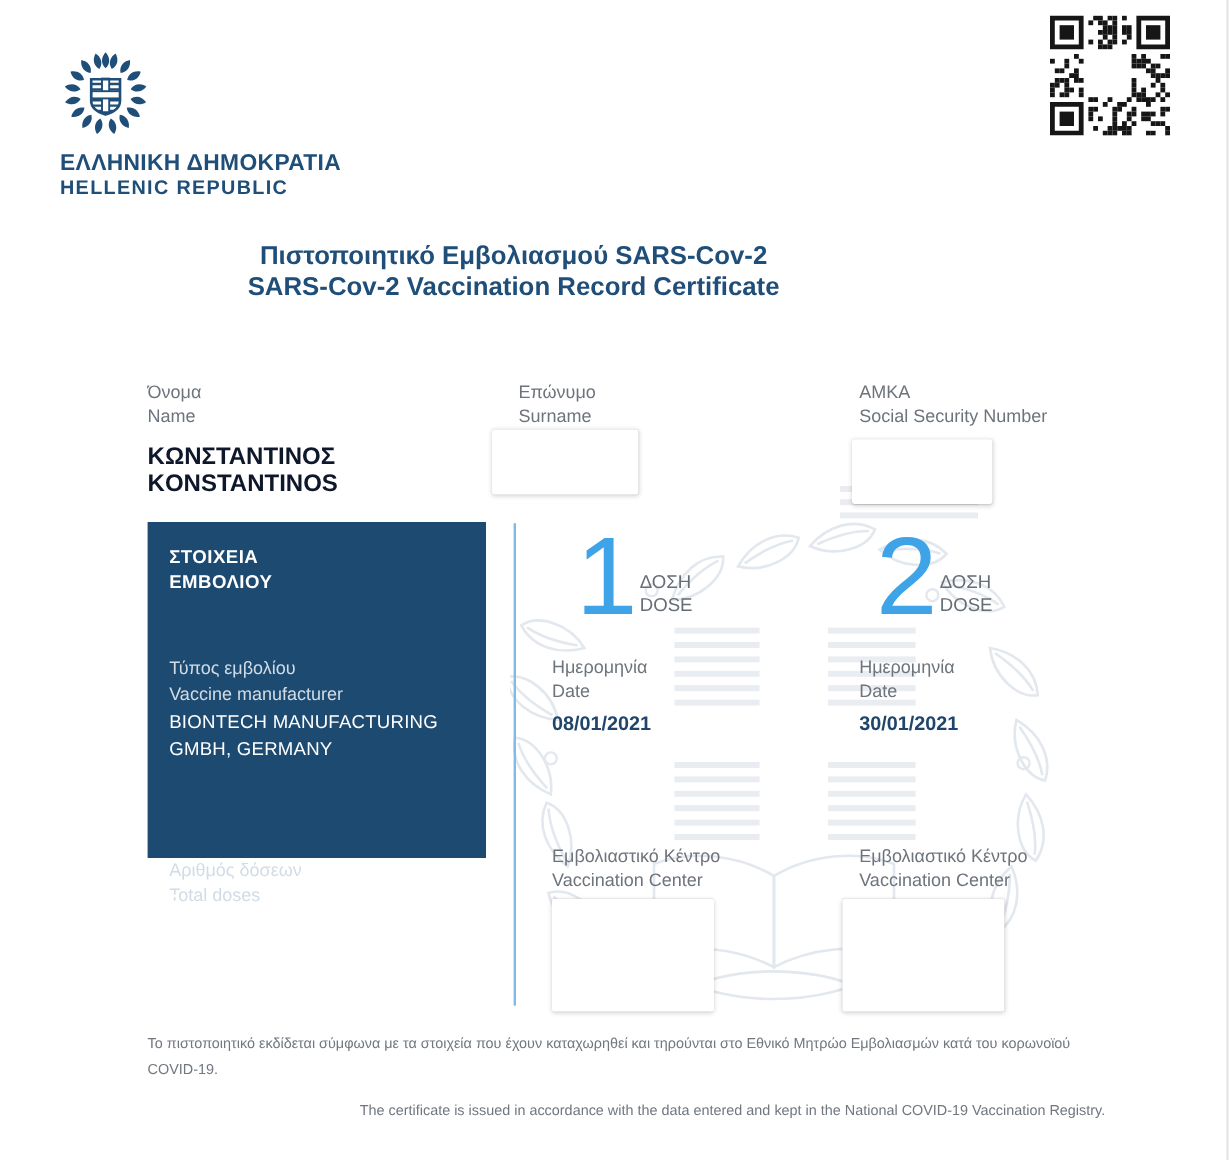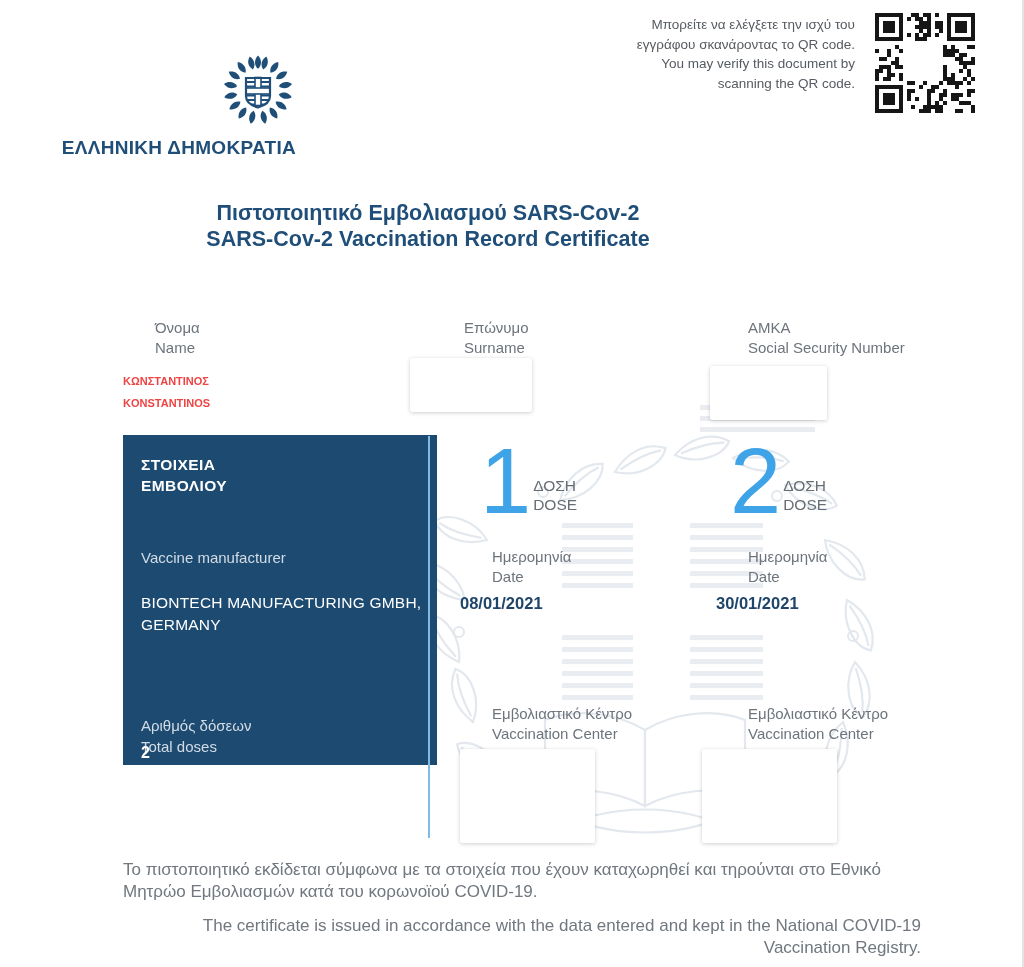--- a/index.html
+++ b/index.html
@@ -3,47 +3,47 @@
 <meta charset="utf-8">
 <style>
   html,body{margin:0;padding:0;background:#fff;}
   .page{
     position:relative;width:1024px;height:967px;background:#fff;overflow:hidden;
     font-family:"Liberation Sans","DejaVu Sans",sans-serif;
   }
   .edge{position:absolute;right:0;top:0;width:2px;height:100%;background:#e4e4e4;}
 
   
-  .logo-block{position:absolute;left:50px;top:52px;width:246px;text-align:right;}
+  .logo-block{position:absolute;left:50px;top:40px;width:246px;text-align:left;}
   .rep-el{margin-top:5px;font-size:19px;font-weight:bold;letter-spacing:.3px;color:#1f4e79;}
   .rep-en{font-size:16.5px;font-weight:bold;letter-spacing:1.1px;color:#1f4e79;}
   .qr-note{position:absolute;right:169px;top:15px;width:360px;text-align:right;
     font-size:13.5px;line-height:19.5px;color:#565b61;}
   .qr-svg{position:absolute;left:875px;top:13px;}
 
   
   .title{position:absolute;left:0;top:201px;width:856px;text-align:center;
     color:#1f4e79;font-weight:bold;font-size:21.5px;line-height:25.5px;}
 
   
   .f-label span{display:block;}
-  .f-label{font-size:15px;line-height:20px;color:#6d747c;margin-left:32px;}
+  .f-label{font-size:15px;line-height:20px;color:#6d747c;}
   .field{position:absolute;top:318px;}
   .fld-name{left:123px;}
   .fld-surname{left:432px;}
   .fld-amka{left:716px;}
-  .name-value{margin-top:12px;font-weight:bold;color:#ef4444;font-size:11px;line-height:22px;}
+  .name-value{margin-top:12px;font-weight:bold;color:#0f172a;font-size:20px;line-height:22px;}
   .name-value span{display:block;}
   .blank-box{position:absolute;background:#fff;border-radius:2px;
     box-shadow:0 1px 4px rgba(0,0,0,.18),0 0 1px rgba(0,0,0,.08);}
   .box-surname{left:410px;top:358px;width:122px;height:54px;}
   .box-amka{left:710px;top:366px;width:117px;height:54px;}
 
   
-  .panel{position:absolute;left:123px;top:435px;width:282px;height:330px;background:#1d4a70;color:#fff;padding-left:32px;}
+  .panel{position:absolute;left:123px;top:435px;width:282px;height:280px;background:#1d4a70;color:#fff;}
   .panel > div{position:absolute;left:18px;right:14px;}
   .p-title{top:19px;font-size:15.5px;font-weight:bold;line-height:21px;letter-spacing:.4px;}
   .p-title span,.p-label span{display:block;}
   .p-label{font-size:15px;line-height:21px;color:#d2dce6;}
   .p-label-mfr{top:112px;}
   .p-val-mfr{top:157px;font-size:15.5px;font-weight:normal;line-height:22px;letter-spacing:.2px;}
   .p-label-doses{top:280px;}
   .p-val-doses{top:309px;font-size:16px;font-weight:bold;}
 
   .vdivider{position:absolute;left:428px;top:436px;width:2px;height:402px;background:#7fbbe6;}
@@ -61,21 +61,21 @@
   .dose-word{margin-left:2px;padding-bottom:2px;font-size:15.5px;line-height:19px;color:#666d74;
     display:flex;flex-direction:column;}
   .d-date-label{position:absolute;top:103px;left:0;}
   .d-date-val{position:absolute;top:150px;left:0;font-size:16.5px;font-weight:bold;color:#20456b;}
   .d-center-label{position:absolute;top:260px;left:0;}
   .d-box{top:305px;left:0;width:135px;height:94px;}
   .dose-2 .d-box{left:-14px;}
 
   
   .footer{position:absolute;left:123px;top:859px;width:798px;
-    font-size:17px;line-height:21.5px;color:#70777f;}
+    font-size:12px;line-height:21.5px;color:#70777f;}
   .footer p{margin:0;}
   .footer p + p{margin-top:13px;text-align:right;}
 </style>
 </head>
 <body>
 
 <div class="page">
 
   <svg class="watermark" width="460" height="455" viewBox="0 0 460 455" aria-hidden="true">
     <defs>
@@ -193,28 +193,23 @@
         <line x1="24" y1="48" x2="52" y2="48"></line>
           <line x1="24" y1="52.5" x2="52" y2="52.5"></line>
       </g>
       <g fill="#fff" stroke="#1f4e79" stroke-width="1.6">
         <rect x="35" y="25.5" width="6" height="28"></rect>
         <rect x="26" y="36" width="24" height="6"></rect>
       </g>
       <path d="M26,26 h24 v18 q0,8 -12,11.5 q-12,-3.5 -12,-11.5 z" fill="none" stroke="#1f4e79" stroke-width="2.2"></path>
     </svg>
     <div class="rep-el">ΕΛΛΗΝΙΚΗ ΔΗΜΟΚΡΑΤΙΑ</div>
-  </div>
-
-  <div class="qr-note">
-    <div>Μπορείτε να ελέγξετε την ισχύ του</div>
-    <div>εγγράφου σκανάροντας το QR code.</div>
-    <div>You may verify this document by</div>
-    <div>scanning the QR code.</div>
-  </div>
+    <div class="rep-en">HELLENIC REPUBLIC</div>
+  </div>
+
 
   <svg class="qr-svg" width="100" height="100" viewBox="0 0 100 100" aria-hidden="true">
     <rect width="100" height="100" fill="#fff"></rect>
     <g id="qr-modules" fill="#161616">
         <rect x="36" y="0" width="4" height="4"></rect>
         <rect x="40" y="0" width="4" height="4"></rect>
         <rect x="48" y="0" width="4" height="4"></rect>
         <rect x="52" y="0" width="4" height="4"></rect>
         <rect x="60" y="0" width="4" height="4"></rect>
         <rect x="32" y="4" width="4" height="4"></rect>
@@ -399,20 +394,21 @@
     </div>
   </div>
   <div class="blank-box box-amka"></div>
 
   <div class="panel">
     <div class="p-title">
       <span>ΣΤΟΙΧΕΙΑ</span>
       <span>ΕΜΒΟΛΙΟΥ</span>
     </div>
     <div class="p-label p-label-mfr">
+      <span>Τύπος εμβολίου</span>
       <span>Vaccine manufacturer</span>
     </div>
     <div class="p-val-mfr">BIONTECH MANUFACTURING GMBH, GERMANY</div>
     <div class="p-label p-label-doses">
       <span>Αριθμός δόσεων</span>
       <span>Total doses</span>
     </div>
     <div class="p-val-doses">2</div>
   </div>
 

